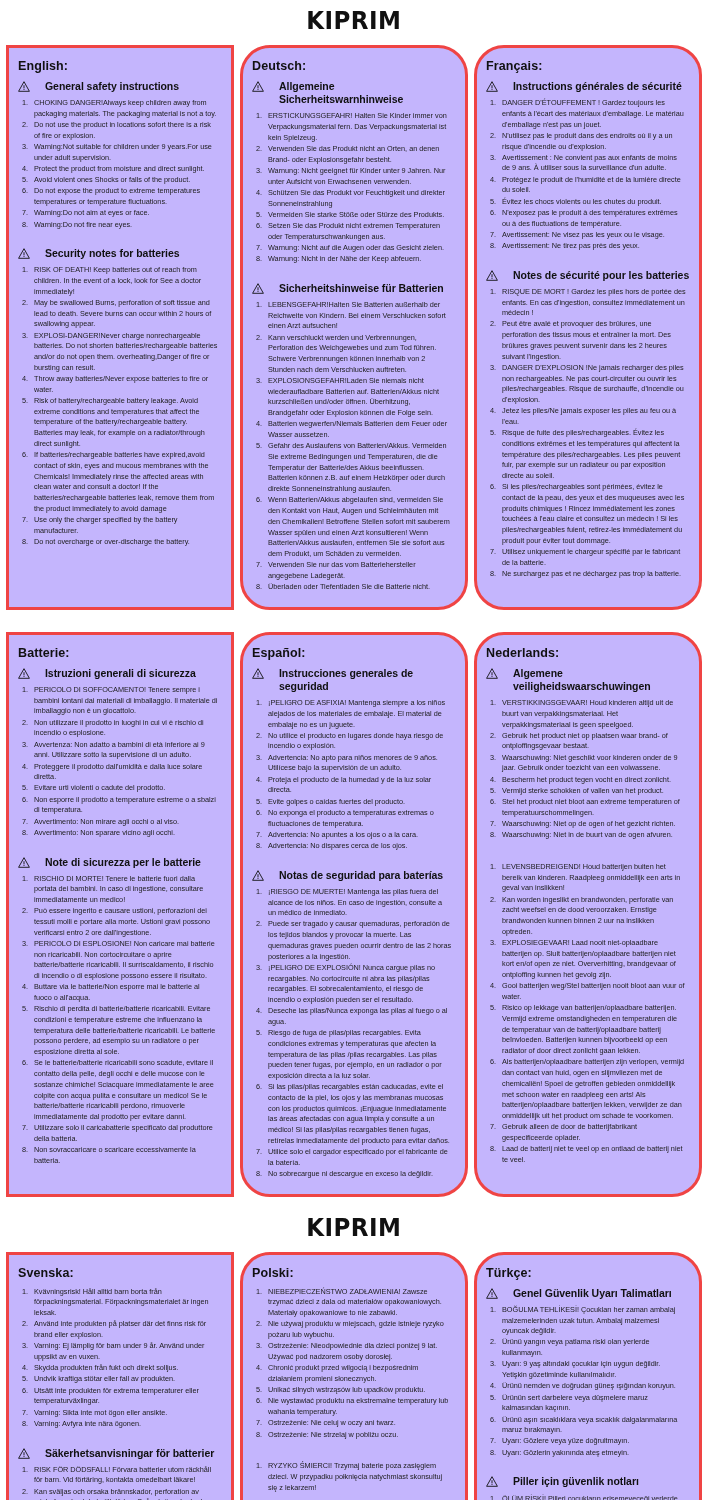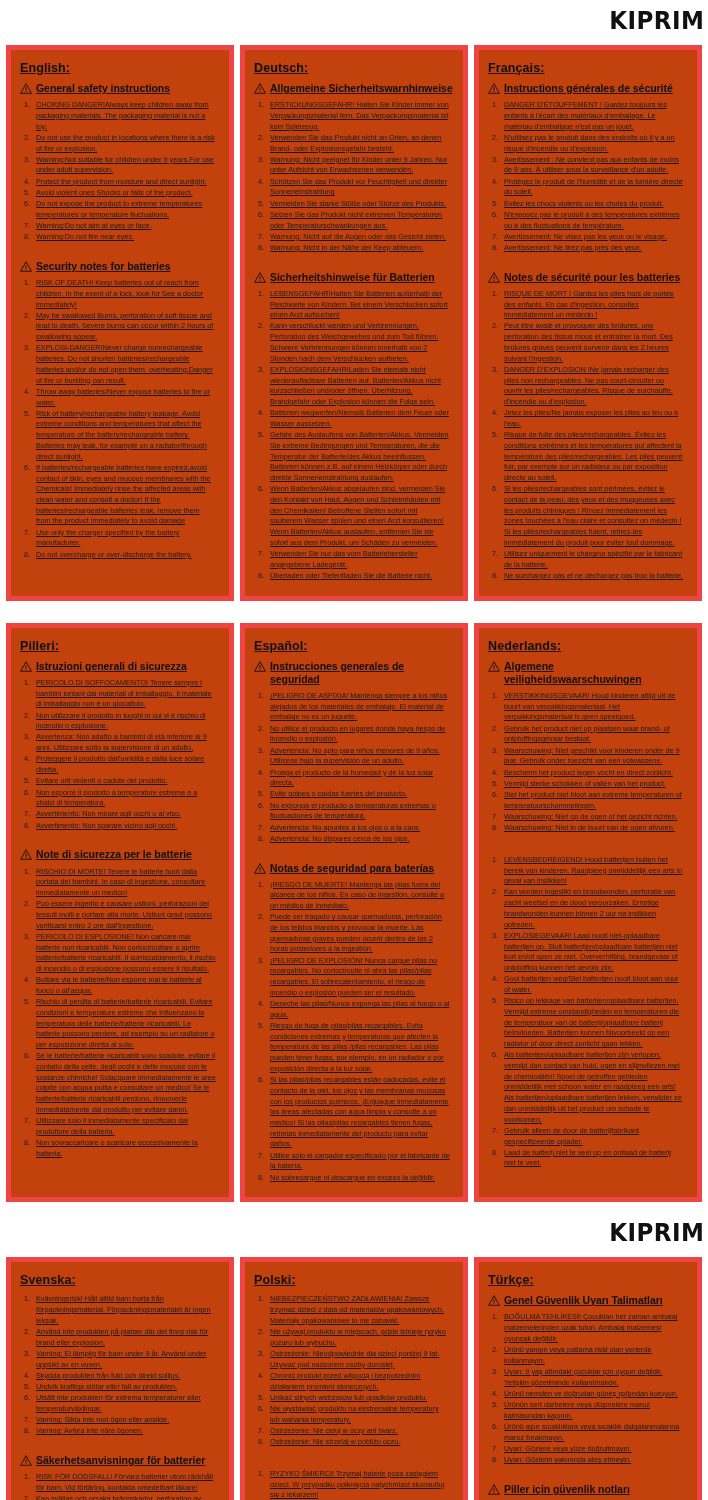--- a/index.html
+++ b/index.html
@@ -12,61 +12,61 @@
     font-family: "Liberation Sans", sans-serif;
     color: #1a1a1a;
     -webkit-font-smoothing: antialiased;
   }
   .page {
     width: 708px;
     box-sizing: border-box;
     position: relative;
   }
   .brand-bar {
-    text-align: right;
+    text-align: center;
     padding: 6px 0 10px 0;
   }
   .brand-logo {
     font-family: "DejaVu Sans", sans-serif;
     font-weight: 700;
     font-size: 25px;
     letter-spacing: 0.5px;
     color: #111111;
     display: inline-block;
     transform: scaleX(0.92);
   }
   .sheet {
     display: flex;
     gap: 0;
     padding: 0 6px;
     box-sizing: border-box;
   }
   .panel {
-    border: 5px solid #ef4444;
+    border: 3px solid #ef4444;
     box-sizing: border-box;
     padding: 9px 9px 10px 9px;
-    background: #c2410c;
+    background: #c4b5fd;
     flex: 1 1 0;
     min-width: 0;
-    text-decoration: underline;
   }
   .panel + .panel {
     margin-left: 6px;
+    border-radius: 30px;
   }
   .lang-title {
     font-size: 12.5px;
     font-weight: 700;
     color: #111;
     margin: 2px 0 7px 0;
     letter-spacing: 0.1px;
   }
   .sec-head {
     display: flex;
     align-items: flex-start;
-    gap: 4px;
+    gap: 15px;
     margin: 0 0 5px 0;
   }
   .warn-tri {
     flex: 0 0 auto;
     width: 12px;
     height: 11px;
     margin-top: 1px;
   }
   .sec-head-text {
     font-size: 10.5px;
@@ -126,21 +126,21 @@
       <div class="sec-head">
         <svg class="warn-tri" viewBox="0 0 12 11">
           <path d="M6 0.7 L11.4 10.3 L0.6 10.3 Z" fill="none" stroke="#111" stroke-width="0.9"></path>
           <rect x="5.55" y="4.2" width="0.9" height="3.2" fill="#111"></rect>
           <rect x="5.55" y="8.1" width="0.9" height="0.9" fill="#111"></rect>
         </svg>
         <span class="sec-head-text">General safety instructions</span>
       </div>
       <ol class="items">
         <li>CHOKING DANGER!Always keep children away from packaging materials. The packaging material is not a toy.</li>
-        <li>Do not use the product in locations where there is a risk of fire or explosion.</li>
+        <li>Do not use the product in locations sofort there is a risk of fire or explosion.</li>
         <li>Warning:Not suitable for children under 9 years.For use under adult supervision.</li>
         <li>Protect the product from moisture and direct sunlight.</li>
         <li>Avoid violent ones Shocks or falls of the product.</li>
         <li>Do not expose the product to extreme temperatures temperatures or temperature fluctuations.</li>
         <li>Warning:Do not aim at eyes or face.</li>
         <li>Warning:Do not fire near eyes.</li>
       </ol>
       <div class="block-gap"></div>
       <div class="sec-head">
         <svg class="warn-tri" viewBox="0 0 12 11">
@@ -244,21 +244,21 @@
       </ol>
     </div>
 
   </div>
 
   <div class="row-gap"></div>
 
   <div class="sheet">
 
     <div class="panel" style="min-height:460px">
-      <div class="lang-title">Pilleri:</div>
+      <div class="lang-title">Batterie:</div>
       <div class="sec-head">
         <svg class="warn-tri" viewBox="0 0 12 11">
           <path d="M6 0.7 L11.4 10.3 L0.6 10.3 Z" fill="none" stroke="#111" stroke-width="0.9"></path>
           <rect x="5.55" y="4.2" width="0.9" height="3.2" fill="#111"></rect>
           <rect x="5.55" y="8.1" width="0.9" height="0.9" fill="#111"></rect>
         </svg>
         <span class="sec-head-text">Istruzioni generali di sicurezza</span>
       </div>
       <ol class="items">
         <li>PERICOLO DI SOFFOCAMENTO! Tenere sempre i bambini lontani dai materiali di imballaggio. Il materiale di imballaggio non è un giocattolo.</li>
@@ -279,21 +279,21 @@
         </svg>
         <span class="sec-head-text">Note di sicurezza per le batterie</span>
       </div>
       <ol class="items">
         <li>RISCHIO DI MORTE! Tenere le batterie fuori dalla portata dei bambini. In caso di ingestione, consultare immediatamente un medico!</li>
         <li>Può essere ingerito e causare ustioni, perforazioni dei tessuti molli e portare alla morte. Ustioni gravi possono verificarsi entro 2 ore dall'ingestione.</li>
         <li>PERICOLO DI ESPLOSIONE! Non caricare mai batterie non ricaricabili. Non cortocircuitare o aprire batterie/batterie ricaricabili. Il surriscaldamento, il rischio di incendio o di esplosione possono essere il risultato.</li>
         <li>Buttare via le batterie/Non esporre mai le batterie al fuoco o all'acqua.</li>
         <li>Rischio di perdita di batterie/batterie ricaricabili. Evitare condizioni e temperature estreme che influenzano la temperatura delle batterie/batterie ricaricabili. Le batterie possono perdere, ad esempio su un radiatore o per esposizione diretta al sole.</li>
         <li>Se le batterie/batterie ricaricabili sono scadute, evitare il contatto della pelle, degli occhi e delle mucose con le sostanze chimiche! Sciacquare immediatamente le aree colpite con acqua pulita e consultare un medico! Se le batterie/batterie ricaricabili perdono, rimuoverle immediatamente dal prodotto per evitare danni.</li>
-        <li>Utilizzare solo il inmediatamente specificato dal produttore della batteria.</li>
+        <li>Utilizzare solo il caricabatterie specificato dal produttore della batteria.</li>
         <li>Non sovraccaricare o scaricare eccessivamente la batteria.</li>
       </ol>
     </div>
 
     <div class="panel" style="min-height:460px">
       <div class="lang-title">Español:</div>
       <div class="sec-head">
         <svg class="warn-tri" viewBox="0 0 12 11">
           <path d="M6 0.7 L11.4 10.3 L0.6 10.3 Z" fill="none" stroke="#111" stroke-width="0.9"></path>
           <rect x="5.55" y="4.2" width="0.9" height="3.2" fill="#111"></rect>

